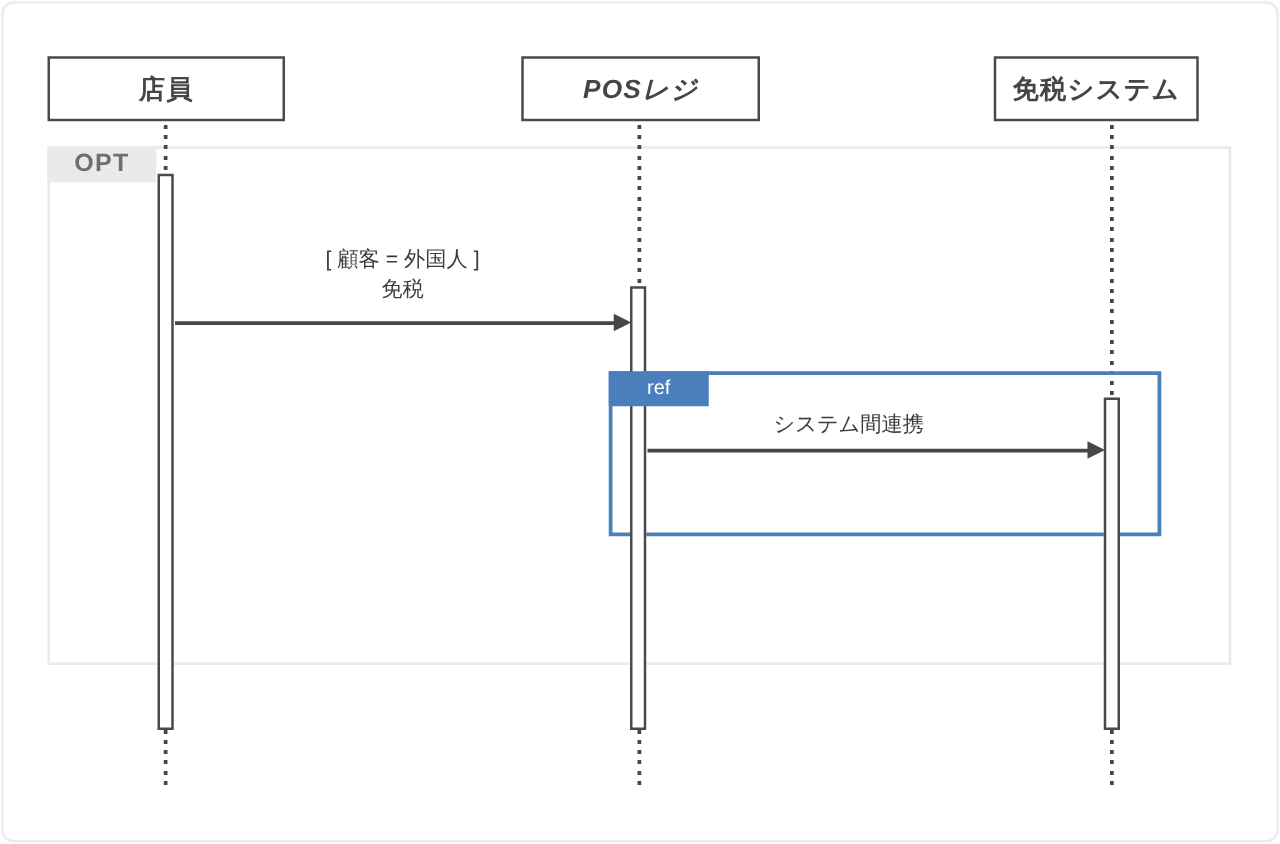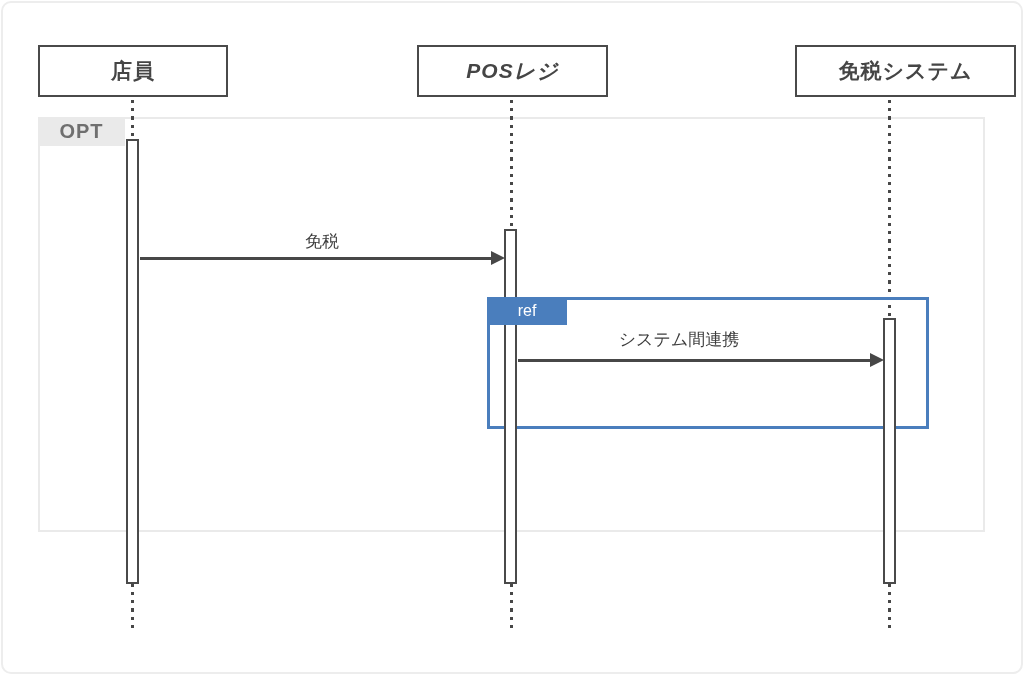--- a/index.html
+++ b/index.html
@@ -24,21 +24,21 @@
   .lifeline.clerk{left:131px;}
   .lifeline.pos{left:510px;}
   .lifeline.duty{left:888px;}
 
   
   .actor{position:absolute;top:45px;height:52px;background:#fff;border:2px solid #4a4a4a;
     display:flex;align-items:center;justify-content:center;z-index:4;
     font-size:21px;font-weight:600;color:#454545;letter-spacing:1px;}
   .actor.clerk{left:38px;width:190px;}
   .actor.pos{left:417px;width:191px;font-style:italic;}
-  .actor.duty{left:795px;width:221px;justify-content:center;}
+  .actor.duty{left:795px;width:164px;justify-content:center;}
 
   
   .opt-frame{position:absolute;left:38px;top:117px;width:947px;height:415px;
     border:2px solid var(--frag);z-index:1;}
   .opt-label{position:absolute;left:38px;top:117px;width:87px;height:29px;background:var(--frag);
     display:flex;align-items:center;justify-content:center;z-index:1;
     font-size:20px;font-weight:600;color:var(--frag-text);letter-spacing:1px;}
 
   
   .ref-frame{position:absolute;left:487px;top:297px;width:442px;height:132px;
@@ -58,21 +58,21 @@
   .msg-head{position:absolute;width:0;height:0;z-index:6;
     border-top:7px solid transparent;border-bottom:7px solid transparent;border-left:14px solid var(--stroke);}
   .msg1-line{left:140px;top:257px;width:353px;}
   .msg1-head{left:491px;top:251px;}
   .msg2-line{left:518px;top:359px;width:354px;}
   .msg2-head{left:870px;top:353px;}
 
   
   .msg-label{position:absolute;width:320px;text-align:center;color:var(--text);font-size:17px;z-index:6;}
   .guard1{left:162px;top:196px;}
-  .name1{left:162px;top:230px;}
+  .name1{left:162px;top:220px;}
   .name2{left:519px;top:328px;}
 </style>
 </head>
 <body>
 
 <div class="canvas">
 
   <div class="card-border"></div>
 
   <div class="lifeline clerk"></div>
@@ -93,20 +93,21 @@
   <div class="actor clerk">
     <span>店員</span>
   </div>
   <div class="actor pos">
     <span>POSレジ</span>
   </div>
   <div class="actor duty">
     <span>免税システム</span>
   </div>
 
+  <div class="msg-label guard1">[ 顧客 = 外国人 ]</div>
   <div class="msg-label name1">免税</div>
   <div class="msg-line msg1-line"></div>
   <div class="msg-head msg1-head"></div>
 
   <div class="msg-label name2">システム間連携</div>
   <div class="msg-line msg2-line"></div>
   <div class="msg-head msg2-head"></div>
 
 </div>
 

